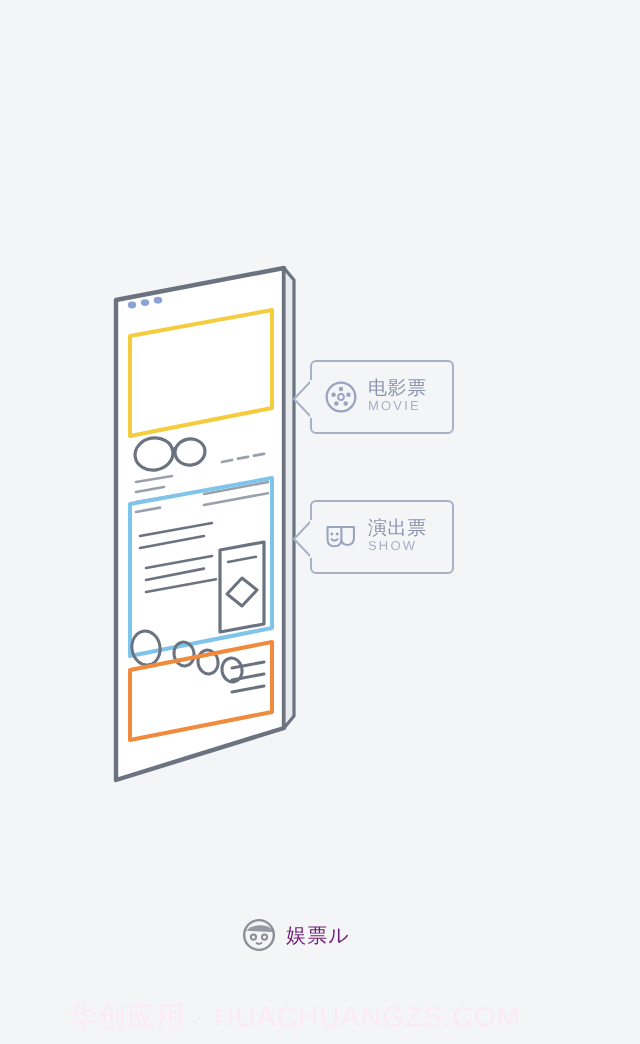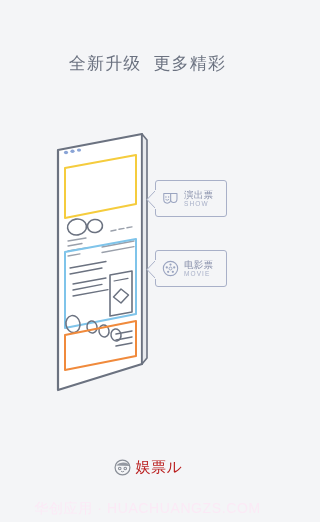--- a/index.html
+++ b/index.html
@@ -107,22 +107,22 @@
     display: flex;
     align-items: center;
     justify-content: center;
   }
   .logo .mark {
     width: 19px;
     height: 19px;
     margin-right: 4px;
   }
   .logo .wordmark {
-    font-size: 15px;
-    color: #b91c1c;
+    font-size: 10px;
+    color: #701a75;
     letter-spacing: 0.5px;
   }
 
   
   .watermark {
     position: absolute;
     bottom: 0;
     left: 0;
     width: 295px;
     height: 26px;
@@ -134,21 +134,20 @@
     color: #fbeaf6;
     white-space: nowrap;
     user-select: none;
   }
 </style>
 </head>
 <body>
 
 <div class="screen">
 
-  <div class="headline">全新升级  更多精彩</div>
 
   <div class="illustration">
     <svg width="220" height="270" viewBox="0 0 220 270" xmlns="http://www.w3.org/2000/svg">
 
       <g>
         <path d="M18 22 L102 6 L102 236 L18 262 Z" fill="#ffffff" stroke="#6b7280" stroke-width="2.2" stroke-linejoin="round"></path>
 
         <path d="M102 6 L107 12 L107 230 L102 236 Z" fill="#e8eaee" stroke="#6b7280" stroke-width="1.6" stroke-linejoin="round"></path>
       </g>
 
@@ -218,56 +217,56 @@
       <g stroke="#6b7280" stroke-width="1.5" stroke-linecap="round">
         <path d="M76 206 L92 203"></path>
         <path d="M76 212 L92 209"></path>
         <path d="M76 218 L92 215"></path>
       </g>
 
     </svg>
   </div>
 
   <div class="callouts">
-
-    <div class="callout">
-      <svg class="tail" viewBox="0 0 11 19">
-        <path d="M10 0 L1 9.5 L10 19" fill="#f4f5f7" stroke="#a8b0c8" stroke-width="1" stroke-linejoin="round" stroke-linecap="round"></path>
-        <path d="M10 0 L10 19" stroke="#f4f5f7" stroke-width="2"></path>
-      </svg>
-      <svg class="cicon" viewBox="0 0 22 22">
-        <path d="M11 5.2 L18.5 5.2 L18.5 11.5 Q18.5 15.6 14.7 15.6 Q11 15.6 11 11.5 Z" fill="none" stroke="#9aa4c0" stroke-width="1.2" stroke-linejoin="round"></path>
-        <path d="M3.2 5.2 L11.2 5.2 L11.2 12 Q11.2 16.4 7.2 16.4 Q3.2 16.4 3.2 12 Z" fill="#f4f5f7" stroke="#9aa4c0" stroke-width="1.2" stroke-linejoin="round"></path>
-        <circle cx="5.7" cy="9.3" r="0.85" fill="#9aa4c0"></circle>
-        <circle cx="8.8" cy="9.3" r="0.85" fill="#9aa4c0"></circle>
-        <path d="M5.5 12.3 Q7.2 14 9 12.3" fill="none" stroke="#9aa4c0" stroke-width="1.1" stroke-linecap="round"></path>
-      </svg>
-      <div class="ctext">
-        <span class="cn">演出票</span>
-        <span class="ce">SHOW</span>
-      </div>
-    </div>
 
     <div class="callout">
       <svg class="tail" viewBox="0 0 11 19">
         <path d="M10 0 L1 9.5 L10 19" fill="#f4f5f7" stroke="#a8b0c8" stroke-width="1" stroke-linejoin="round" stroke-linecap="round"></path>
         <path d="M10 0 L10 19" stroke="#f4f5f7" stroke-width="2"></path>
       </svg>
       <svg class="cicon" viewBox="0 0 22 22">
         <circle cx="11" cy="11" r="8.3" fill="none" stroke="#9aa4c0" stroke-width="1.3"></circle>
         <circle cx="11" cy="11" r="1.7" fill="none" stroke="#9aa4c0" stroke-width="1.1"></circle>
         <circle cx="11" cy="6.4" r="1.3" fill="#9aa4c0"></circle>
         <circle cx="15.3" cy="9.7" r="1.3" fill="#9aa4c0"></circle>
         <circle cx="13.7" cy="14.8" r="1.3" fill="#9aa4c0"></circle>
         <circle cx="8.3" cy="14.8" r="1.3" fill="#9aa4c0"></circle>
         <circle cx="6.7" cy="9.7" r="1.3" fill="#9aa4c0"></circle>
       </svg>
       <div class="ctext">
         <span class="cn">电影票</span>
         <span class="ce">MOVIE</span>
+      </div>
+    </div>
+
+    <div class="callout">
+      <svg class="tail" viewBox="0 0 11 19">
+        <path d="M10 0 L1 9.5 L10 19" fill="#f4f5f7" stroke="#a8b0c8" stroke-width="1" stroke-linejoin="round" stroke-linecap="round"></path>
+        <path d="M10 0 L10 19" stroke="#f4f5f7" stroke-width="2"></path>
+      </svg>
+      <svg class="cicon" viewBox="0 0 22 22">
+        <path d="M11 5.2 L18.5 5.2 L18.5 11.5 Q18.5 15.6 14.7 15.6 Q11 15.6 11 11.5 Z" fill="none" stroke="#9aa4c0" stroke-width="1.2" stroke-linejoin="round"></path>
+        <path d="M3.2 5.2 L11.2 5.2 L11.2 12 Q11.2 16.4 7.2 16.4 Q3.2 16.4 3.2 12 Z" fill="#f4f5f7" stroke="#9aa4c0" stroke-width="1.2" stroke-linejoin="round"></path>
+        <circle cx="5.7" cy="9.3" r="0.85" fill="#9aa4c0"></circle>
+        <circle cx="8.8" cy="9.3" r="0.85" fill="#9aa4c0"></circle>
+        <path d="M5.5 12.3 Q7.2 14 9 12.3" fill="none" stroke="#9aa4c0" stroke-width="1.1" stroke-linecap="round"></path>
+      </svg>
+      <div class="ctext">
+        <span class="cn">演出票</span>
+        <span class="ce">SHOW</span>
       </div>
     </div>
 
 
   </div>
 
   <div class="logo">
     <svg class="mark" viewBox="0 0 22 22">
       <circle cx="11" cy="11" r="8.6" fill="none" stroke="#8a8f98" stroke-width="1.4"></circle>
       <path d="M3.4 8.6 Q8 4.4 14.5 5.6 Q18 6.3 19.3 9.2" fill="#8a8f98" stroke="none" opacity="0.9"></path>

